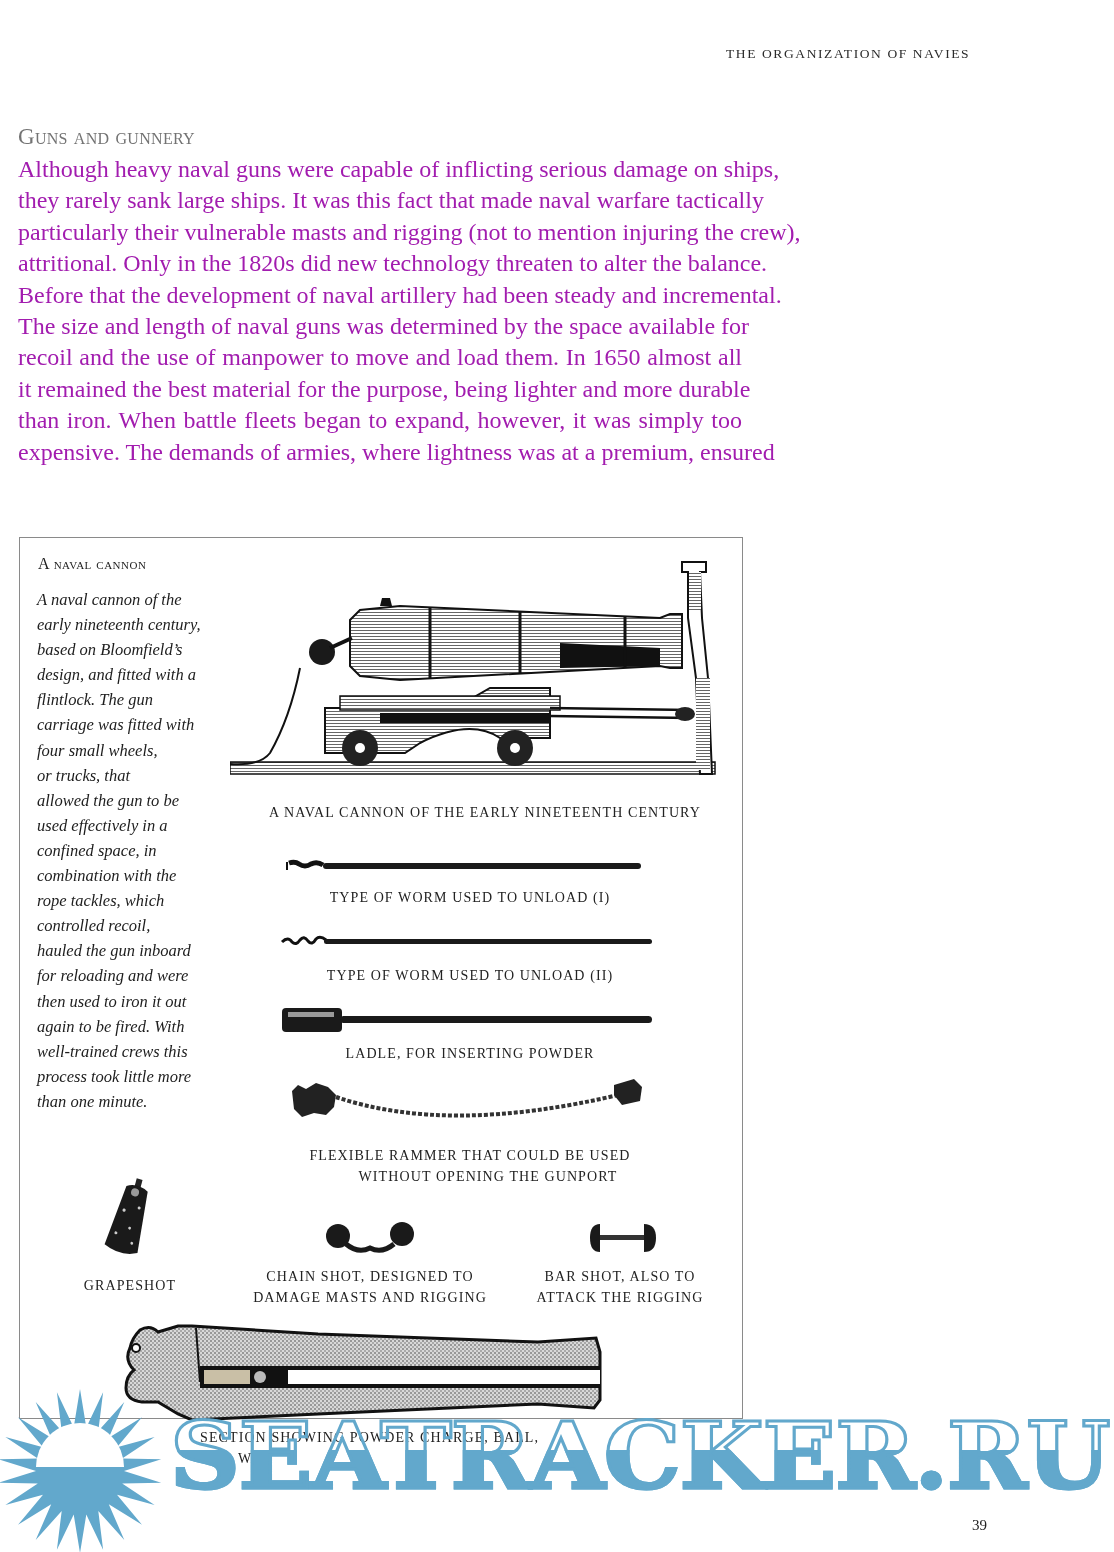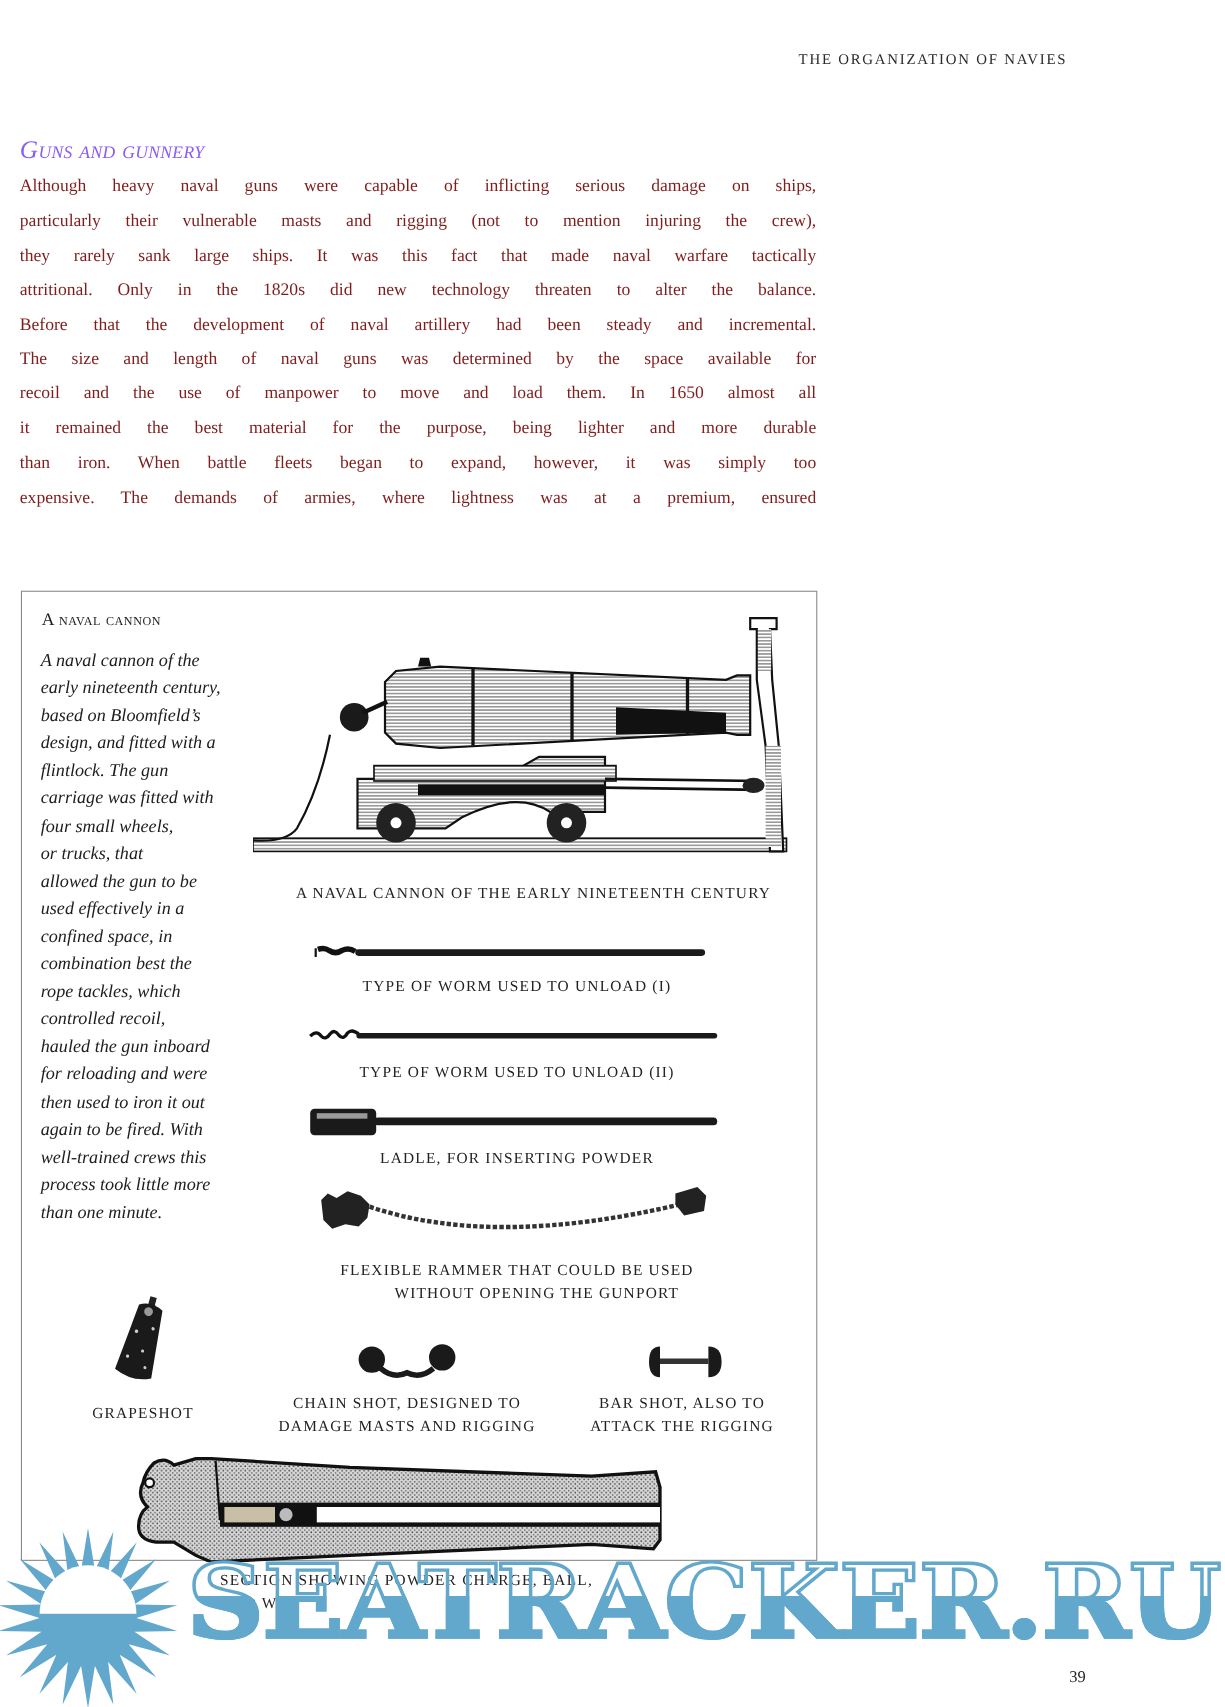--- a/index.html
+++ b/index.html
@@ -7,25 +7,25 @@
       width: 1114px; height: 1552px; position: relative; overflow: hidden;
       background: #ffffff; color: #1a1a1a;
       font-family: "Liberation Serif", "DejaVu Serif", serif;
     }
     .running-head {
       position: absolute; top: 46px; left: 726px;
       font-size: 13.5px; letter-spacing: 1.6px; color: #2a2a2a;
     }
     .section-title {
       position: absolute; top: 124px; left: 18px;
-      font-size: 23px; font-variant: small-caps; letter-spacing: 0.3px; color: #8b5cf6; font-style: italic;
+      font-size: 23px; font-variant: small-caps; letter-spacing: 0.3px; color: #737373;
     }
     .body-text {
       position: absolute; top: 154px; left: 18px; width: 724px;
-      font-size: 16px; line-height: 31.4px; text-align: justify; color: #7f1d1d;
+      font-size: 24px; line-height: 31.4px; text-align: justify; color: #a21caf;
     }
     .body-text .line { display: block; text-align: justify; text-align-last: justify; white-space: nowrap; }
 
     .figure-box {
       position: absolute; top: 537px; left: 19px; width: 722px; height: 880px;
       border: 1px solid #8a8a8a;
     }
     .fig-title {
       position: absolute; top: 555px; left: 38px;
       font-size: 16px; font-variant: small-caps; letter-spacing: 0.5px; color: #1d1d1d;
@@ -58,22 +58,22 @@
     }
   </style>
 </head>
 <body>
 
 <div class="running-head">THE ORGANIZATION OF NAVIES</div>
 <div class="section-title">Guns and gunnery</div>
 
 <div class="body-text">
   <span class="line">Although heavy naval guns were capable of inflicting serious damage on ships,</span>
+  <span class="line">they rarely sank large ships. It was this fact that made naval warfare tactically</span>
   <span class="line">particularly their vulnerable masts and rigging (not to mention injuring the crew),</span>
-  <span class="line">they rarely sank large ships. It was this fact that made naval warfare tactically</span>
   <span class="line">attritional. Only in the 1820s did new technology threaten to alter the balance.</span>
   <span class="line">Before that the development of naval artillery had been steady and incremental.</span>
   <span class="line">The size and length of naval guns was determined by the space available for</span>
   <span class="line">recoil and the use of manpower to move and load them. In 1650 almost all</span>
   <span class="line">it remained the best material for the purpose, being lighter and more durable</span>
   <span class="line">than iron. When battle fleets began to expand, however, it was simply too</span>
   <span class="line">expensive. The demands of armies, where lightness was at a premium, ensured</span>
 </div>
 
 <div class="figure-box"></div>
@@ -83,21 +83,21 @@
   <span>early nineteenth century,</span>
   <span>based on Bloomfield’s</span>
   <span>design, and fitted with a</span>
   <span>flintlock. The gun</span>
   <span>carriage was fitted with</span>
   <span>four small wheels,</span>
   <span>or trucks, that</span>
   <span>allowed the gun to be</span>
   <span>used effectively in a</span>
   <span>confined space, in</span>
-  <span>combination best the</span>
+  <span>combination with the</span>
   <span>rope tackles, which</span>
   <span>controlled recoil,</span>
   <span>hauled the gun inboard</span>
   <span>for reloading and were</span>
   <span>then used to iron it out</span>
   <span>again to be fired. With</span>
   <span>well-trained crews this</span>
   <span>process took little more</span>
   <span>than one minute.</span>
 </div>

